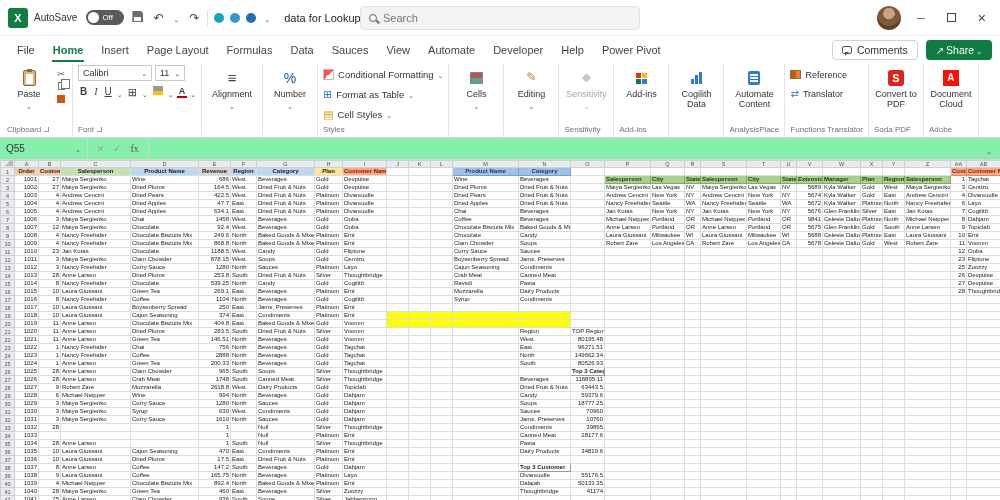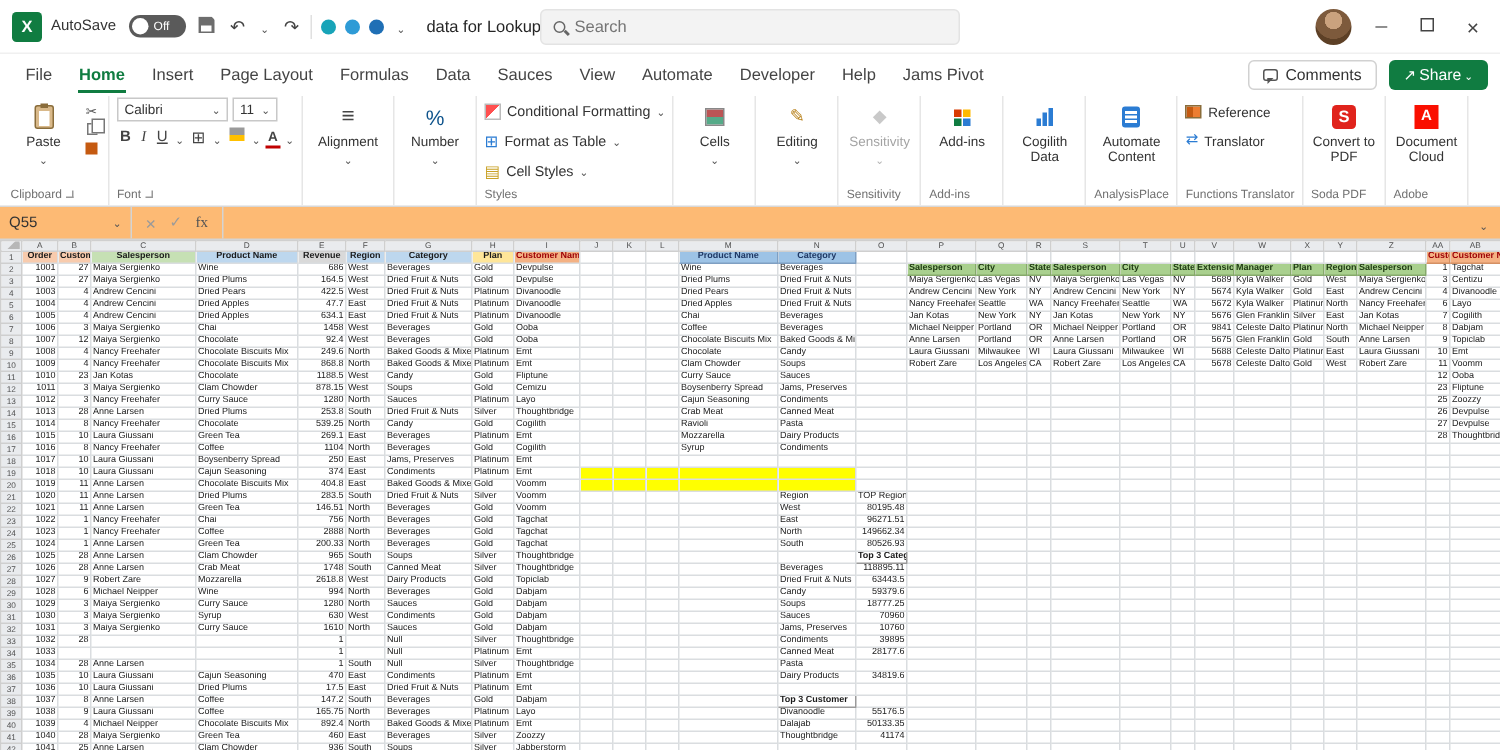--- a/index.html
+++ b/index.html
@@ -102,21 +102,21 @@
   .g-cs::before{content:"▤";font-size:11px;color:#c9a227}
   .smallrow{display:flex;align-items:center;gap:4px;font-size:9px;color:#333;height:17px;white-space:nowrap;padding-top:2px}
   .ic-book{width:11px;height:9px;border:1px solid #8a6d3b;background:linear-gradient(90deg,#c55a11 50%,#ed7d31 50%)}
   .ic-trans::before{content:"⇄";font-size:10px;color:#2b7cd3}
   .ic-soda{width:16px;height:16px;border-radius:3px;background:#E0231C;color:#fff;font-weight:bold;font-size:11px;display:flex;align-items:center;justify-content:center}
   .ic-soda::before{content:"S"}
   .ic-adobe{width:16px;height:16px;background:#FA0F00;color:#fff;font-weight:bold;font-size:10px;display:flex;align-items:center;justify-content:center}
   .ic-adobe::before{content:"A"}
   .disabled{opacity:.45}
   
-  .fbar{height:22px;display:flex;align-items:stretch;background:#fdba74;border-bottom:1px solid #d4d4d4}
+  .fbar{height:22px;display:flex;align-items:stretch;background:#86efac;border-bottom:1px solid #d4d4d4}
   .namebox{width:88px;display:flex;align-items:center;justify-content:space-between;padding:0 6px;font-size:10px;color:#333;border-right:1px solid #d4d4d4}
   .fbtns{display:flex;align-items:center;gap:9px;padding:0 9px;color:#9a9a9a;font-size:10px;border-right:1px solid #d4d4d4}
   .i-x::before{content:"×";font-size:12px}
   .i-check::before{content:"✓";font-size:10px}
   .fx{font-family:"Liberation Serif",serif;color:#555}
   .finput{flex:1}
   .fexp{display:flex;align-items:center;padding:0 8px;color:#777}
   
   .gridwrap{height:340px;overflow:hidden;background:#fff}
   #grid{border-collapse:collapse;table-layout:fixed;width:1000px}
@@ -178,21 +178,21 @@
       <div class="tab active">Home</div>
       <div class="tab">Insert</div>
       <div class="tab">Page Layout</div>
       <div class="tab">Formulas</div>
       <div class="tab">Data</div>
       <div class="tab">Sauces</div>
       <div class="tab">View</div>
       <div class="tab">Automate</div>
       <div class="tab">Developer</div>
       <div class="tab">Help</div>
-      <div class="tab">Jams Pivot</div>
+      <div class="tab">Power Pivot</div>
     </div>
   <div class="tabs-right">
     <button class="btn-comments">
       <span class="i-comment"></span>
       <span>Comments</span>
     </button>
     <button class="btn-share">
       <span class="i-share"></span>
       <span>Share</span>
       <span class="i-chev"></span>

